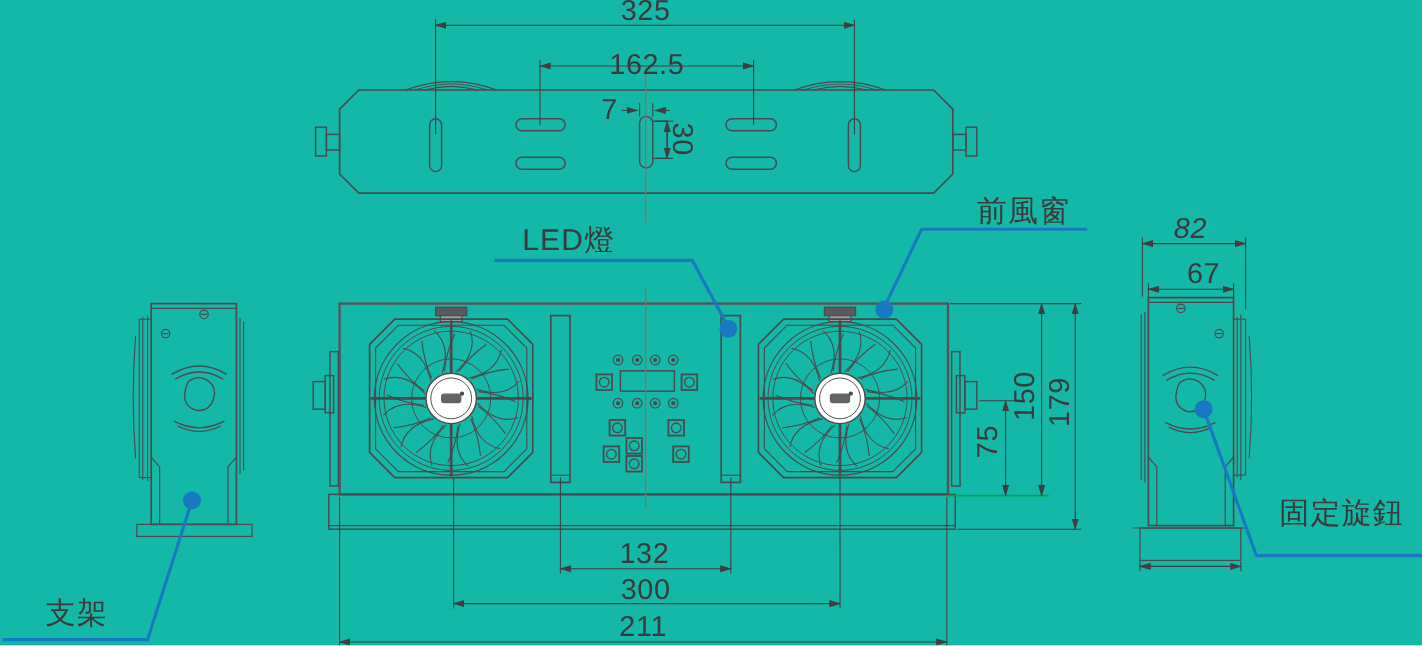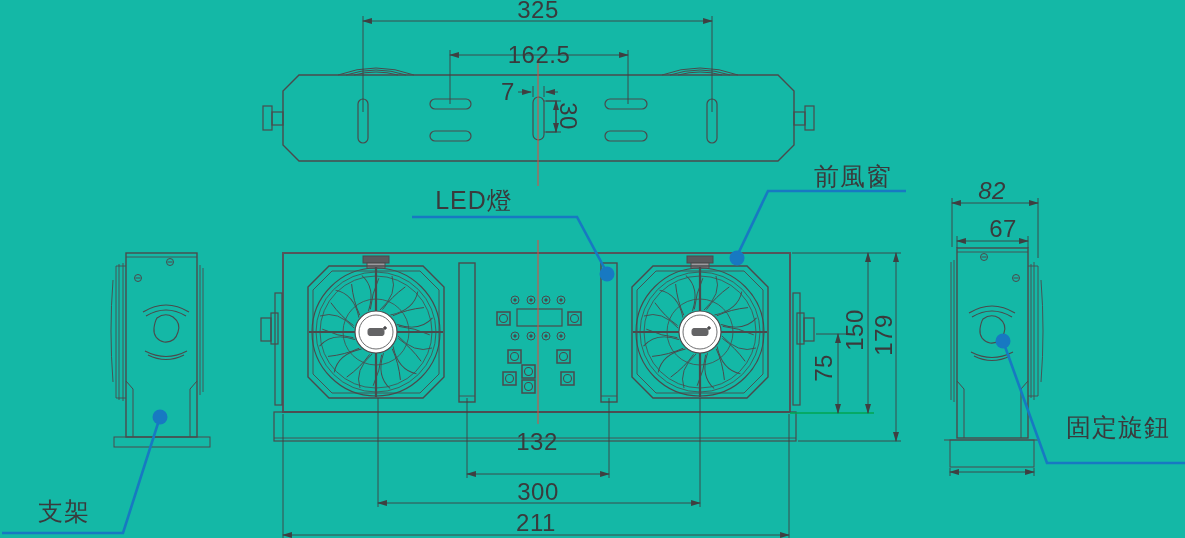--- a/index.html
+++ b/index.html
@@ -291,21 +291,21 @@
 <span class="t" style="left:508px;top:92px;">7</span>
 <span class="t rotCW" style="left:568px;top:116px;">30</span>
 
 <span class="t" style="left:992px;top:191px;font-style:italic;">82</span>
 <span class="t" style="left:991px;top:229px;margin-left:12px;">67</span>
 
 <span class="t rotCCW" style="left:824px;top:368px;">75</span>
 <span class="t rotCCW" style="left:855px;top:330px;">150</span>
 <span class="t rotCCW" style="left:884px;top:335px;">179</span>
 
-<span class="t" style="left:537px;top:442px;">132</span>
+<span class="t" style="left:537px;top:462px;">132</span>
 <span class="t" style="left:538px;top:492px;">300</span>
 <span class="t" style="left:536px;top:523px;">211</span>
 
 <span class="lbl" style="left:853px;top:176px;">前風窗</span>
 <span class="lbl" style="left:474px;top:200px;">LED燈</span>
 <span class="lbl" style="left:64px;top:511px;">支架</span>
 <span class="lbl" style="left:1118px;top:427px;text-align:right;">固定旋鈕</span>
 
 </div>
 

